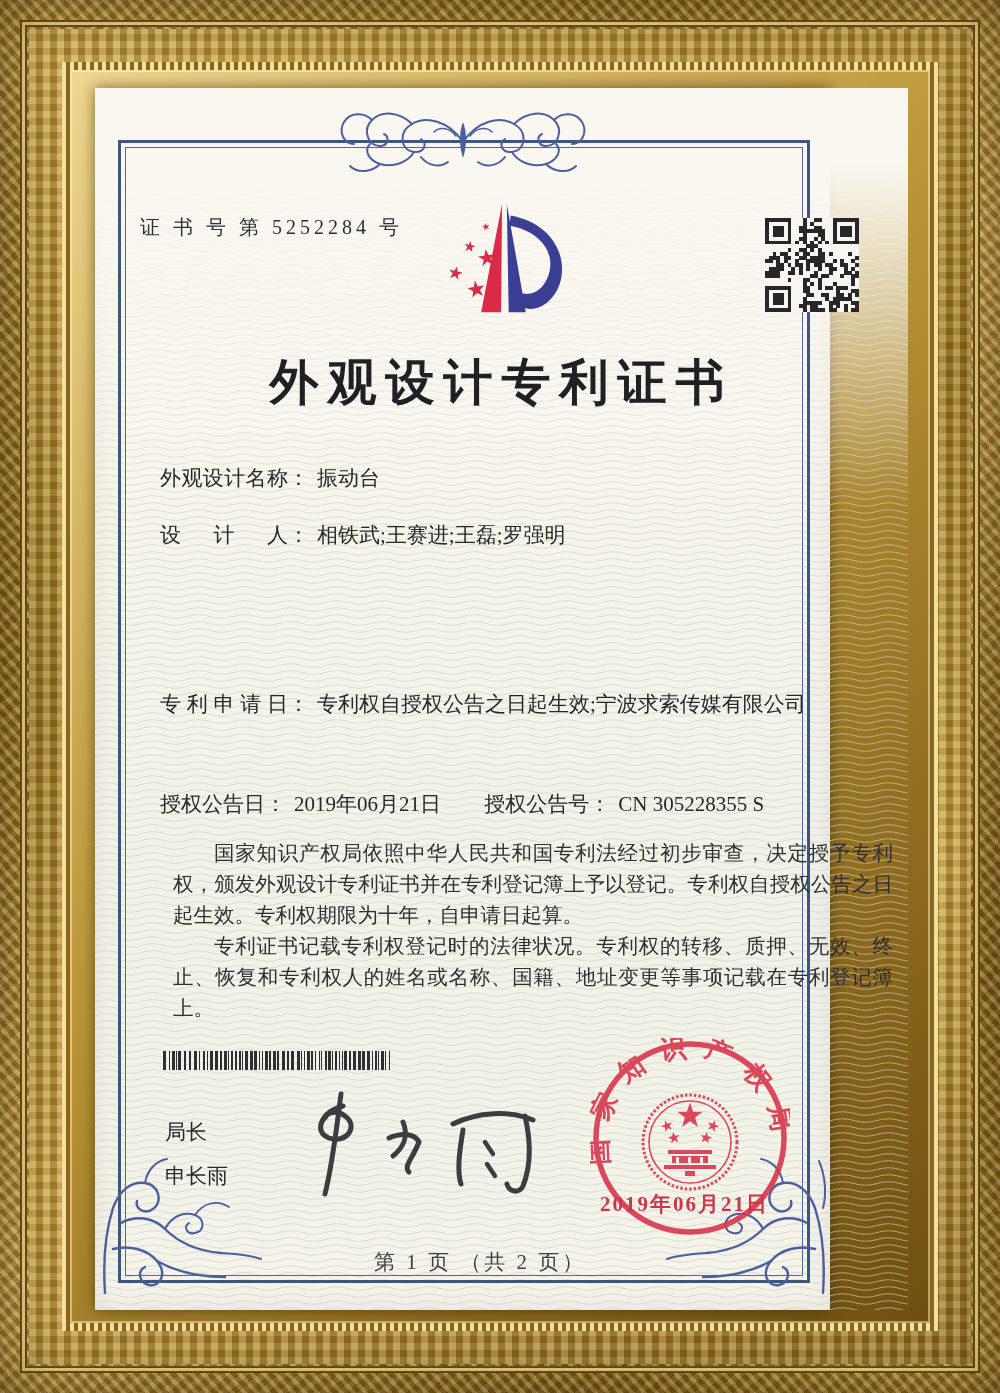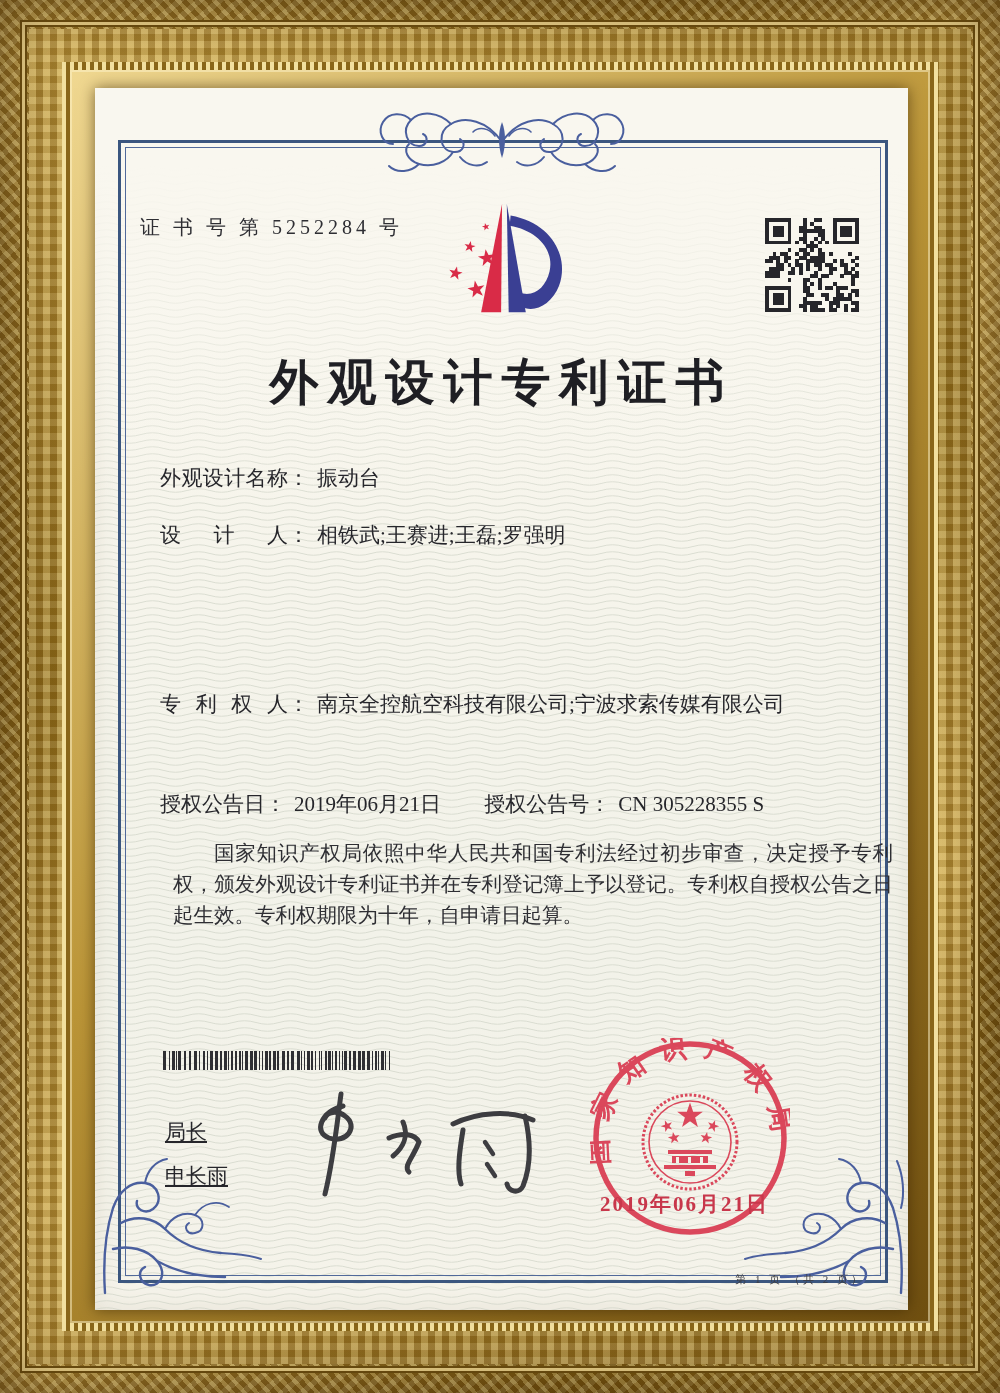--- a/index.html
+++ b/index.html
@@ -21,21 +21,21 @@
       repeating-linear-gradient(90deg, rgba(255,236,170,.25) 0 7px, rgba(104,70,8,.28) 7px 14px),
       repeating-linear-gradient(0deg, rgba(255,244,200,.18) 0 7px, rgba(120,84,14,.24) 7px 14px),
       linear-gradient(160deg,#c9a449,#93711f 40%,#c7a145 70%,#84621a);}
   .f-bead{position:absolute;inset:62px;
     background:repeating-linear-gradient(90deg,#f3e1a0 0 4px,#8a671a 4px 8px);}
   .f-lip{position:absolute;inset:70px;
     background:linear-gradient(135deg,#f0d891,#bb9537 45%,#8a671c 80%,#6f4f10);
     box-shadow:inset 0 0 0 2px rgba(255,245,205,.5);}
 
   
-  .paper{position:absolute;left:95px;top:88px;width:813px;height:1222px;
+  .paper{position:absolute;left:95px;top:88px;width:735px;height:1222px;
     background:linear-gradient(180deg,#faf8f0 0%,#f7f5ec 30%,#f2f2e9 70%,#f5f3ea 100%);
     box-shadow:0 0 14px rgba(50,30,0,.6), inset 0 0 24px rgba(120,100,60,.12);
     color:#2b2b30;}
   .waves{position:absolute;left:0;top:0;width:813px;height:1222px;opacity:.65;}
   .wave-fade{position:absolute;left:0;top:0;width:813px;height:420px;
     background:linear-gradient(180deg,#f9f7ef 18%,rgba(249,247,239,0) 100%);}
 
   
   .bborder{position:absolute;left:23px;top:52px;right:20px;bottom:27px;
     border:3px solid #3b567f;}
@@ -58,29 +58,29 @@
   .fcolon{display:inline-block;}
   .fvalue{margin-left:8px;}
   .grant-pair2{margin-left:38px;}
 
   .body-text{position:absolute;left:78px;top:750px;width:720px;
     font-size:20.5px;line-height:31px;text-align:justify;color:#2e2e33;}
   .body-text p{margin:0;text-indent:2em;}
 
   .barcode{position:absolute;left:68px;top:963px;}
   .director{position:absolute;left:70px;top:1030px;font-size:21px;color:#26262b;}
-  .director div{margin-bottom:16px;text-decoration:underline;}
+  .director div{margin-bottom:16px;}
   .signature{position:absolute;left:190px;top:992px;}
 
   .seal{position:absolute;left:495px;top:950px;opacity:.92;}
   .seal-date{position:absolute;left:505px;top:1102px;font-size:21px;letter-spacing:2px;
     color:#c8374b;font-weight:600;white-space:nowrap;}
 
-  .footer-page{position:absolute;left:0;top:1184px;width:770px;text-align:right;
-    font-size:11px;letter-spacing:3px;color:#3c3c42;}
+  .footer-page{position:absolute;left:0;top:1160px;width:770px;text-align:center;
+    font-size:21px;letter-spacing:3px;color:#3c3c42;}
 </style>
 </head>
 <body>
 
 <div class="stage">
 
   <div class="frame"></div>
   <div class="f-ridge1"></div>
   <div class="f-carved2"></div>
   <div class="f-bead"></div>
@@ -452,29 +452,30 @@
 
     <div class="title">外观设计专利证书</div>
 
     <div class="frow" style="top:376px">
       <span class="flabel">外观设计名称</span><span class="fcolon">：</span><span class="fvalue">振动台</span>
     </div>
     <div class="frow" style="top:433px">
       <span class="flabel">设计人</span><span class="fcolon">：</span><span class="fvalue">相铁武;王赛进;王磊;罗强明</span>
     </div>
     <div class="frow" style="top:602px">
-      <span class="flabel">专利权人</span><span class="fcolon">：</span><span class="fvalue">南京全控航空科技有限公司;宁波求索传媒有限公司</span>
+      <span class="flabel">专利申请日</span><span class="fcolon">：</span><span class="fvalue">专利权自授权公告之日起生效;宁波求索传媒有限公司</span>
     </div>
     <div class="frow" style="top:702px">
       <span>授权公告日</span><span class="fcolon">：</span><span class="fvalue">2019年06月21日</span>
       <span class="grant-pair2">授权公告号</span><span class="fcolon">：</span><span class="fvalue">CN 305228355 S</span>
     </div>
 
     <div class="body-text">
       <p>国家知识产权局依照中华人民共和国专利法经过初步审查，决定授予专利权，颁发外观设计专利证书并在专利登记簿上予以登记。专利权自授权公告之日起生效。专利权期限为十年，自申请日起算。</p>
+      <p>专利证书记载专利权登记时的法律状况。专利权的转移、质押、无效、终止、恢复和专利权人的姓名或名称、国籍、地址变更等事项记载在专利登记簿上。</p>
     </div>
 
     <svg class="barcode" id="bcsvg" width="230" height="19">
         <rect x="0" y="0" width="3" height="19" fill="#2f2f33"></rect>
         <rect x="6" y="0" width="1" height="19" fill="#2f2f33"></rect>
         <rect x="9" y="0" width="3" height="19" fill="#2f2f33"></rect>
         <rect x="13" y="0" width="1" height="19" fill="#2f2f33"></rect>
         <rect x="15" y="0" width="3" height="19" fill="#2f2f33"></rect>
         <rect x="21" y="0" width="2" height="19" fill="#2f2f33"></rect>
         <rect x="26" y="0" width="2" height="19" fill="#2f2f33"></rect>

